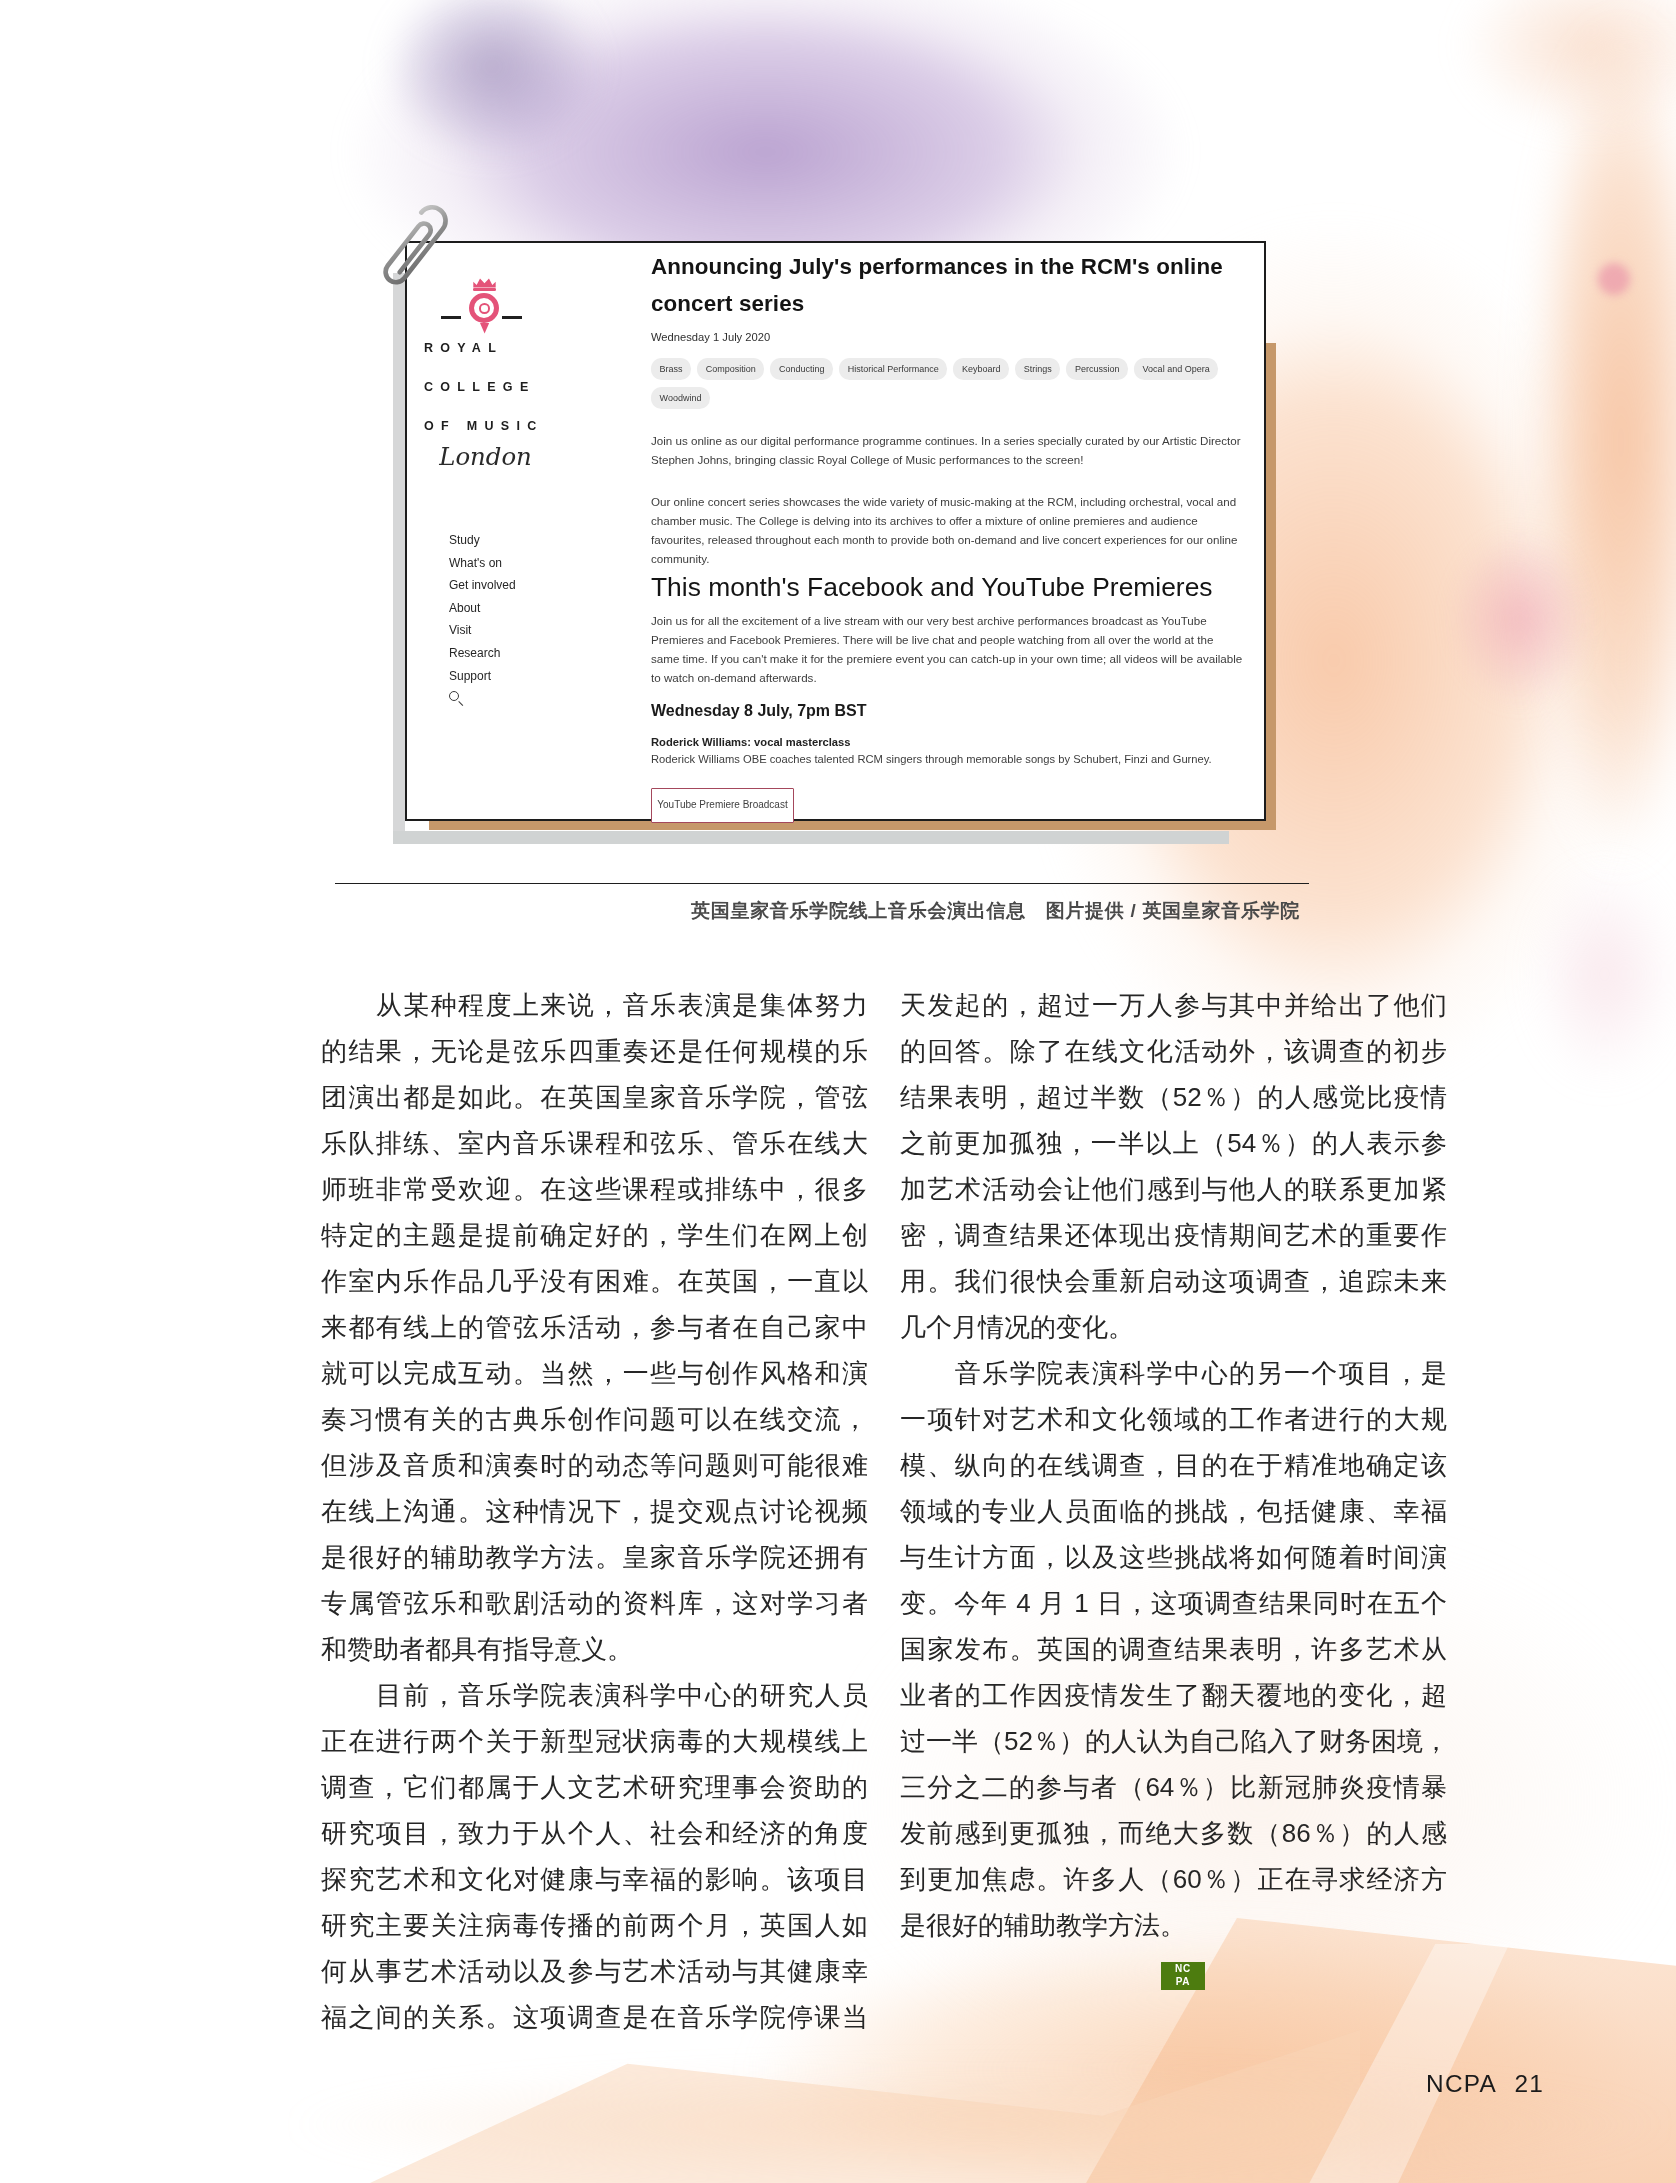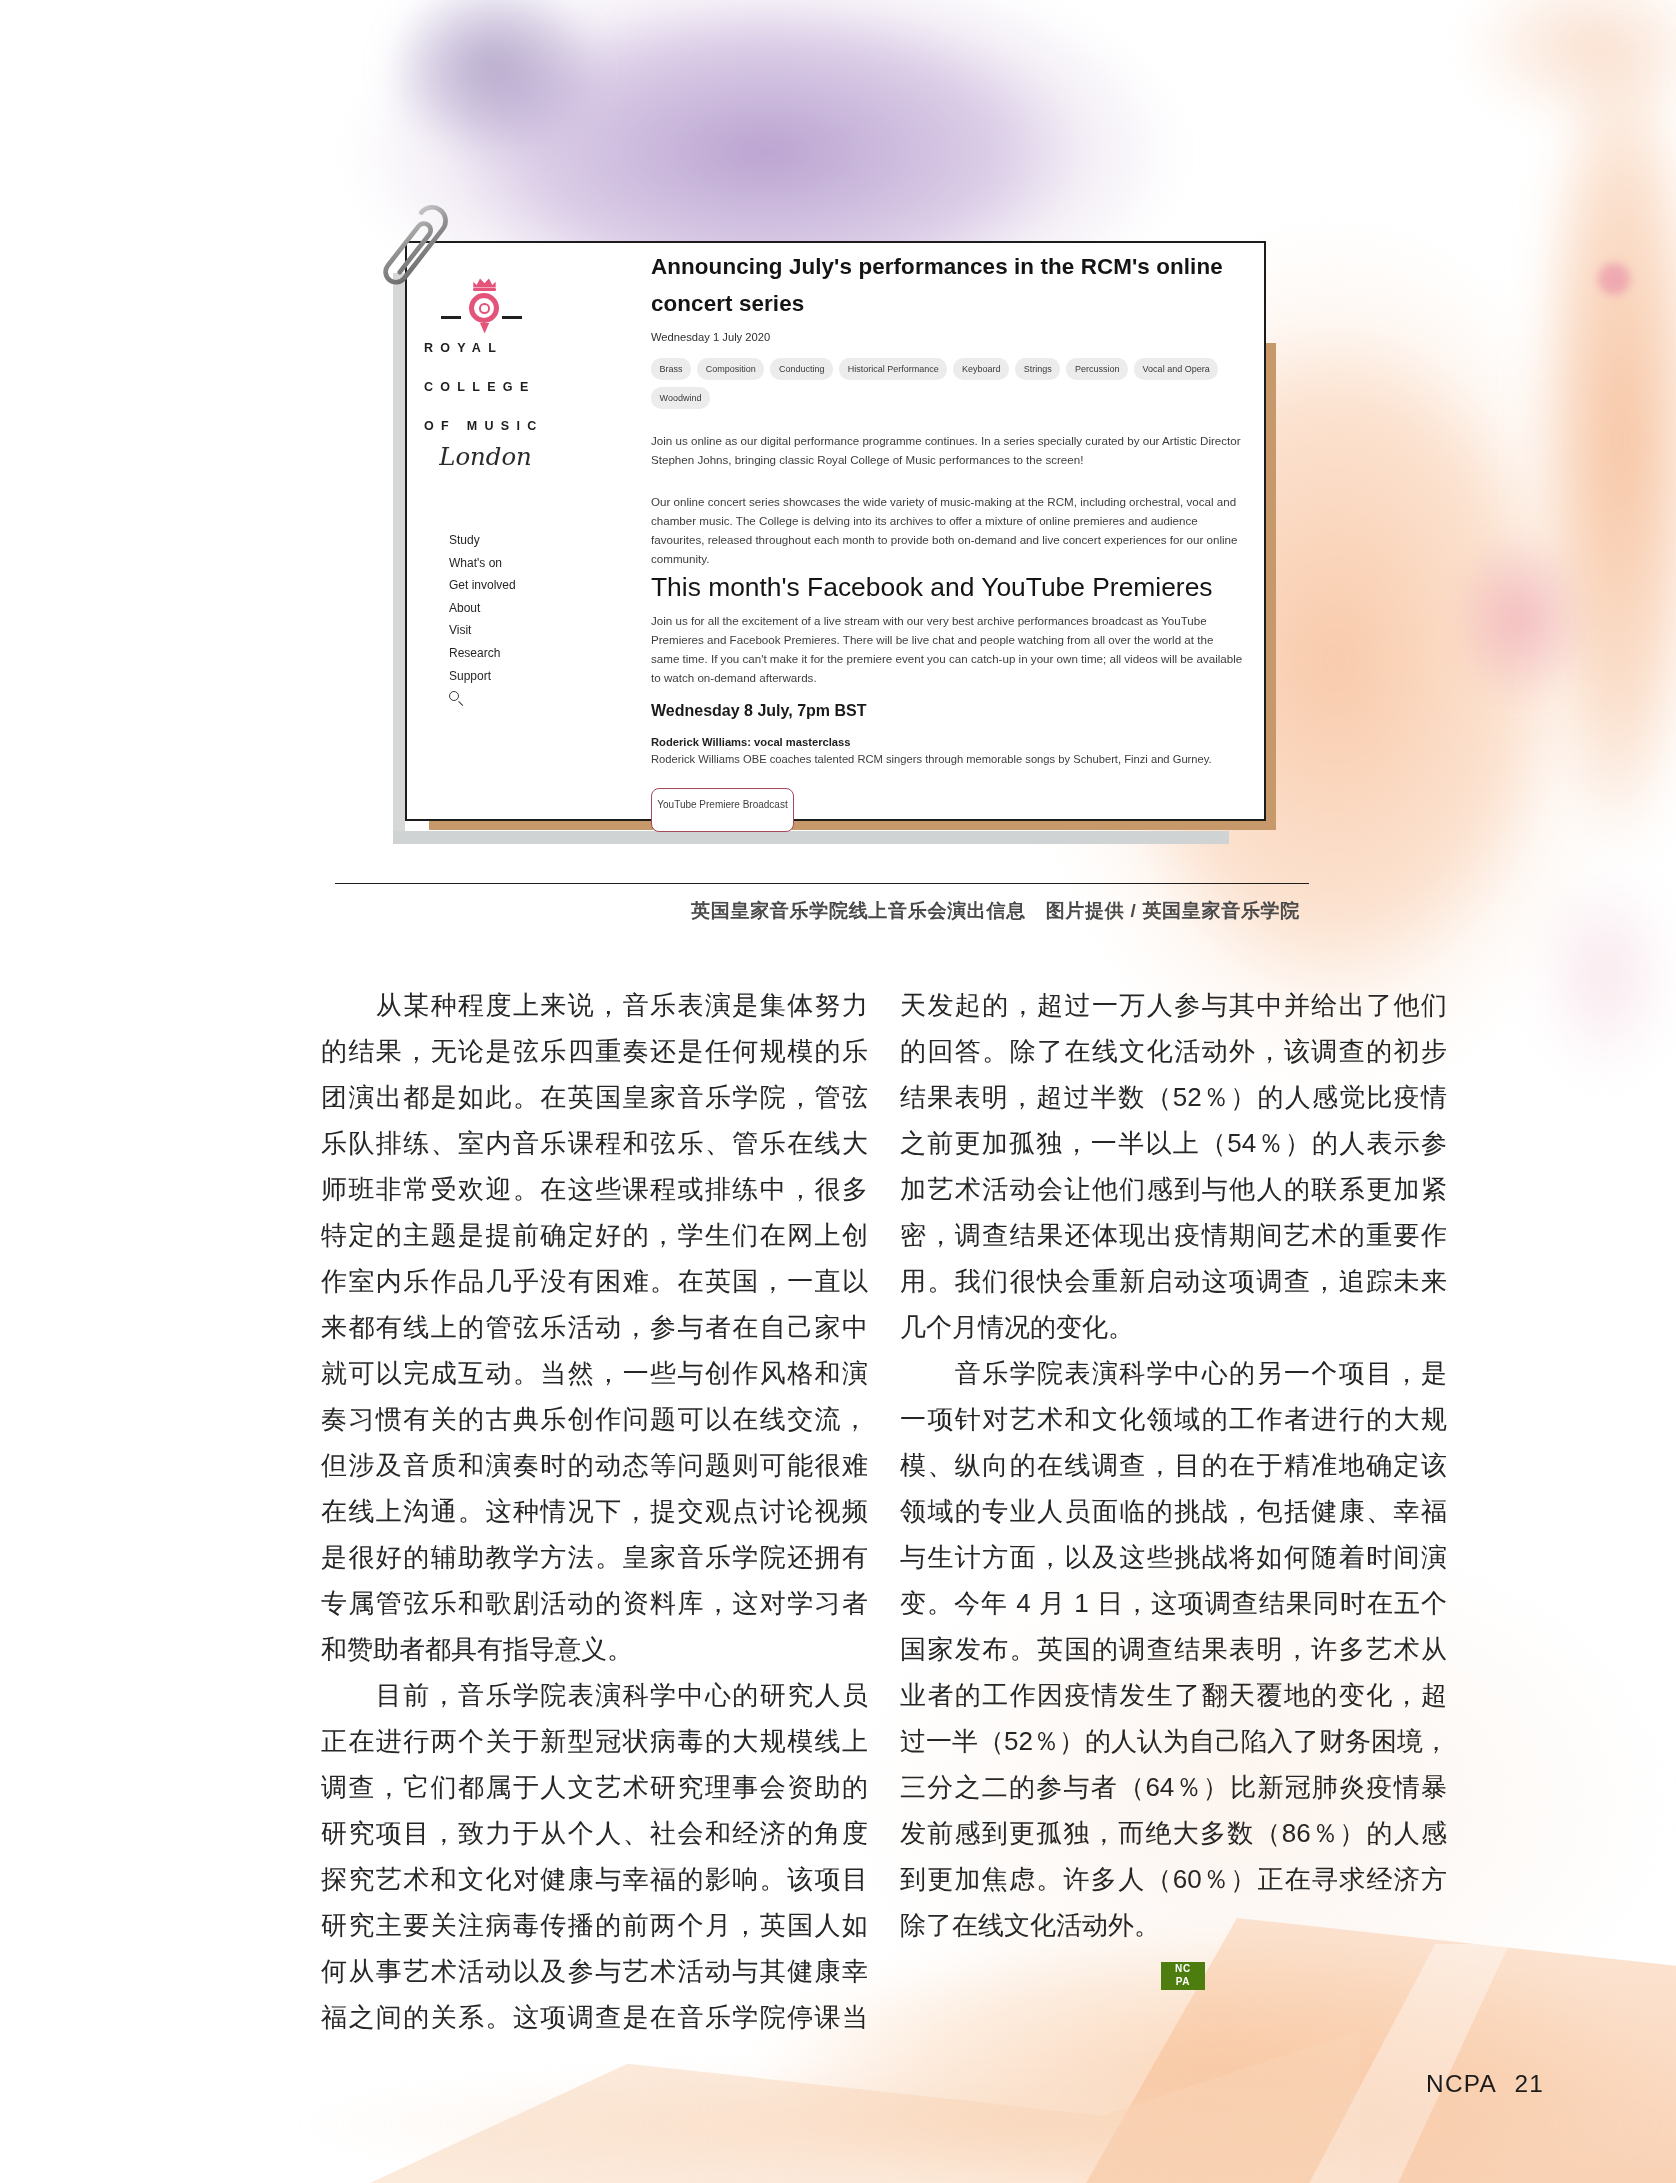--- a/index.html
+++ b/index.html
@@ -73,22 +73,22 @@
   .tag{background:#ececec;border-radius:10.6px;height:22px;line-height:22px;padding:0 8.6px;
      font-size:9px;color:#3a3a3a;cursor:pointer;white-space:nowrap;}
   .site-p{left:244px;width:592px;font-size:11.6px;line-height:19px;color:#3d3d3d;}
   .p-intro{top:188px;}
   .p-body{top:249px;}
   .site-h2{left:244px;top:568px;width:594px;font-size:26.4px;font-weight:500;color:#141414;}
   .p-sect{top:368px;}
   .event-time{left:244px;top:459px;font-size:16px;font-weight:bold;color:#1a1a1a;}
   .event-title{left:244px;top:493px;font-size:11.2px;font-weight:bold;color:#222;}
   .event-desc{left:244px;top:510px;width:594px;font-size:11.2px;color:#3d3d3d;}
-  .yt-button{left:244px;top:545px;width:143px;height:44px;background:#fff;border:1.3px solid #a4485c;
-     border-radius:8px;font-size:10px;color:#3f3f3f;text-align:center;line-height:32px;cursor:pointer;}
+  .yt-button{left:244px;top:545px;width:143px;height:35px;background:#fff;border:1.3px solid #a4485c;
+     border-radius:1px;font-size:10px;color:#3f3f3f;text-align:center;line-height:32px;cursor:pointer;}
   
   .caption-rule{left:335px;top:883px;width:974px;height:1.3px;background:#1e1e1e;}
   .caption{left:335px;top:898px;width:965px;text-align:right;font-size:19px;font-weight:bold;
      color:#4a4a4a;letter-spacing:0.7px;}
   
   .col{position:absolute;top:982px;margin-left:40px;}
   .col-left{left:281px;width:547px;}
   .col-right{left:860px;width:547px;}
   .cn-line{height:46px;line-height:46px;font-size:26px;color:#262626;
      text-align:justify;text-align-last:justify;white-space:nowrap;}
@@ -237,21 +237,21 @@
       <div class="cn-line">模、纵向的在线调查，目的在于精准地确定该</div>
       <div class="cn-line">领域的专业人员面临的挑战，包括健康、幸福</div>
       <div class="cn-line">与生计方面，以及这些挑战将如何随着时间演</div>
       <div class="cn-line">变。今年 4 月 1 日，这项调查结果同时在五个</div>
       <div class="cn-line">国家发布。英国的调查结果表明，许多艺术从</div>
       <div class="cn-line">业者的工作因疫情发生了翻天覆地的变化，超</div>
       <div class="cn-line">过一半（52％）的人认为自己陷入了财务困境，</div>
       <div class="cn-line">三分之二的参与者（64％）比新冠肺炎疫情暴</div>
       <div class="cn-line">发前感到更孤独，而绝大多数（86％）的人感</div>
       <div class="cn-line">到更加焦虑。许多人（60％）正在寻求经济方</div>
-      <div class="cn-line short">除了在线文化活动外。</div>
+      <div class="cn-line short">是很好的辅助教学方法。</div>
     </div>
 
   <div class="abs end-mark">
     <div>NC</div>
     <div>PA</div>
   </div>
 
   <div class="abs page-num">NCPA 21</div>
 </div>
 

